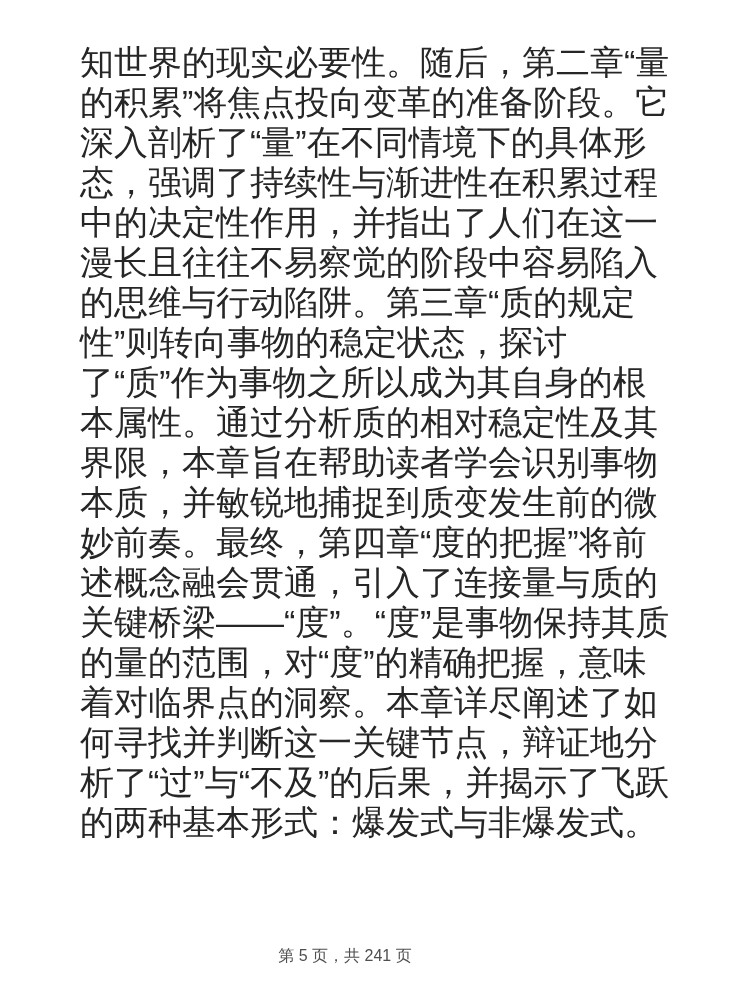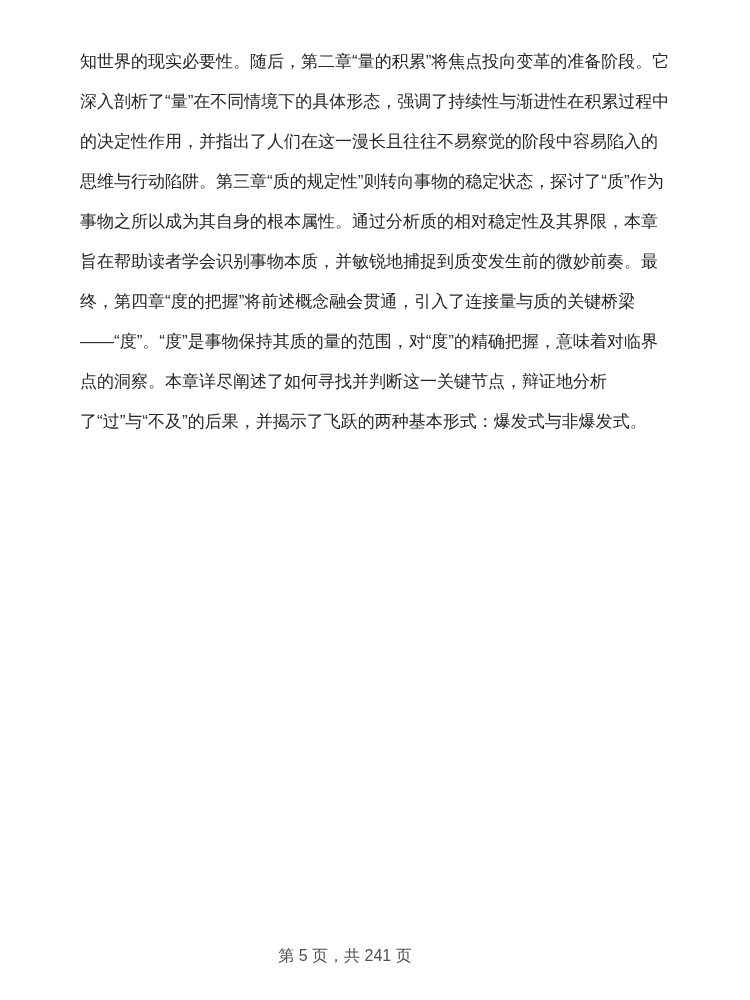--- a/index.html
+++ b/index.html
@@ -20,21 +20,21 @@
     overflow: hidden;
   }
   .content {
     position: absolute;
     left: 80px;
     top: 42px;
     width: 590px;
   }
   .content p {
     margin: 0 0 12px 0;
-    font-size: 17px;
+    font-size: 34px;
     line-height: 40px;
     color: #262626;
     text-align: left;
     letter-spacing: 0;
     overflow-wrap: break-word;
     line-break: strict;
   }
   .footer {
     position: absolute;
     left: 0;

